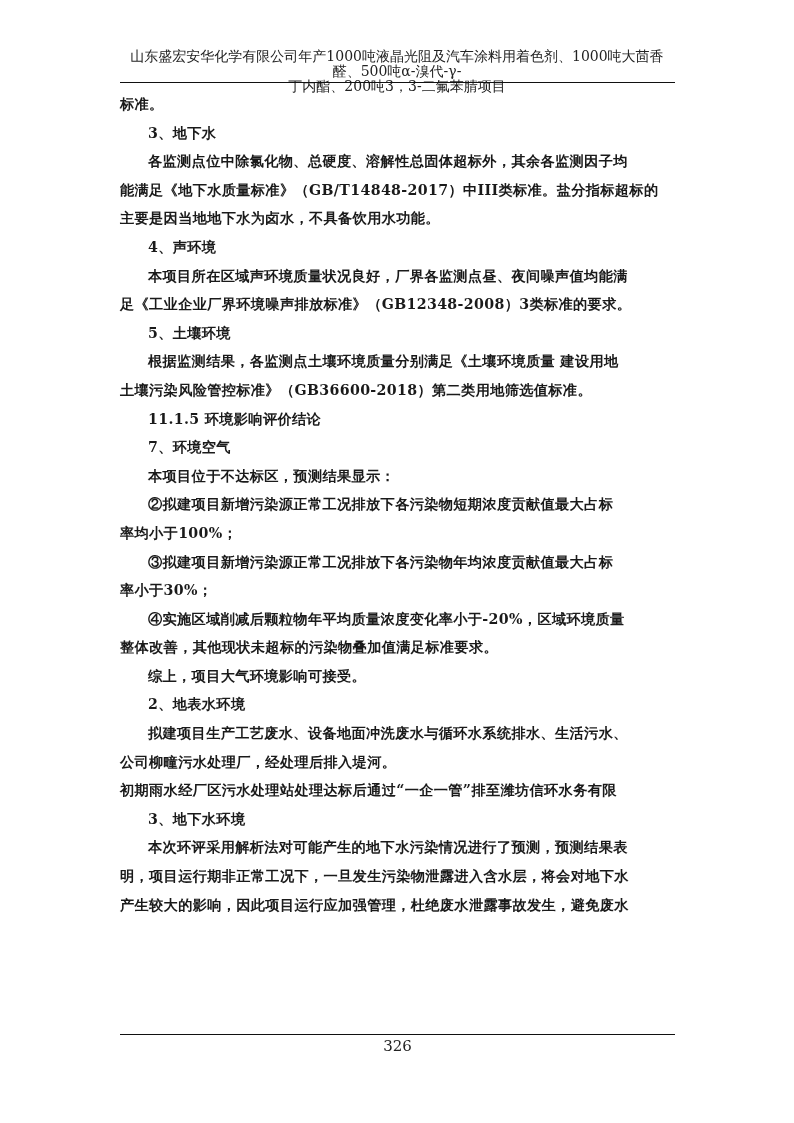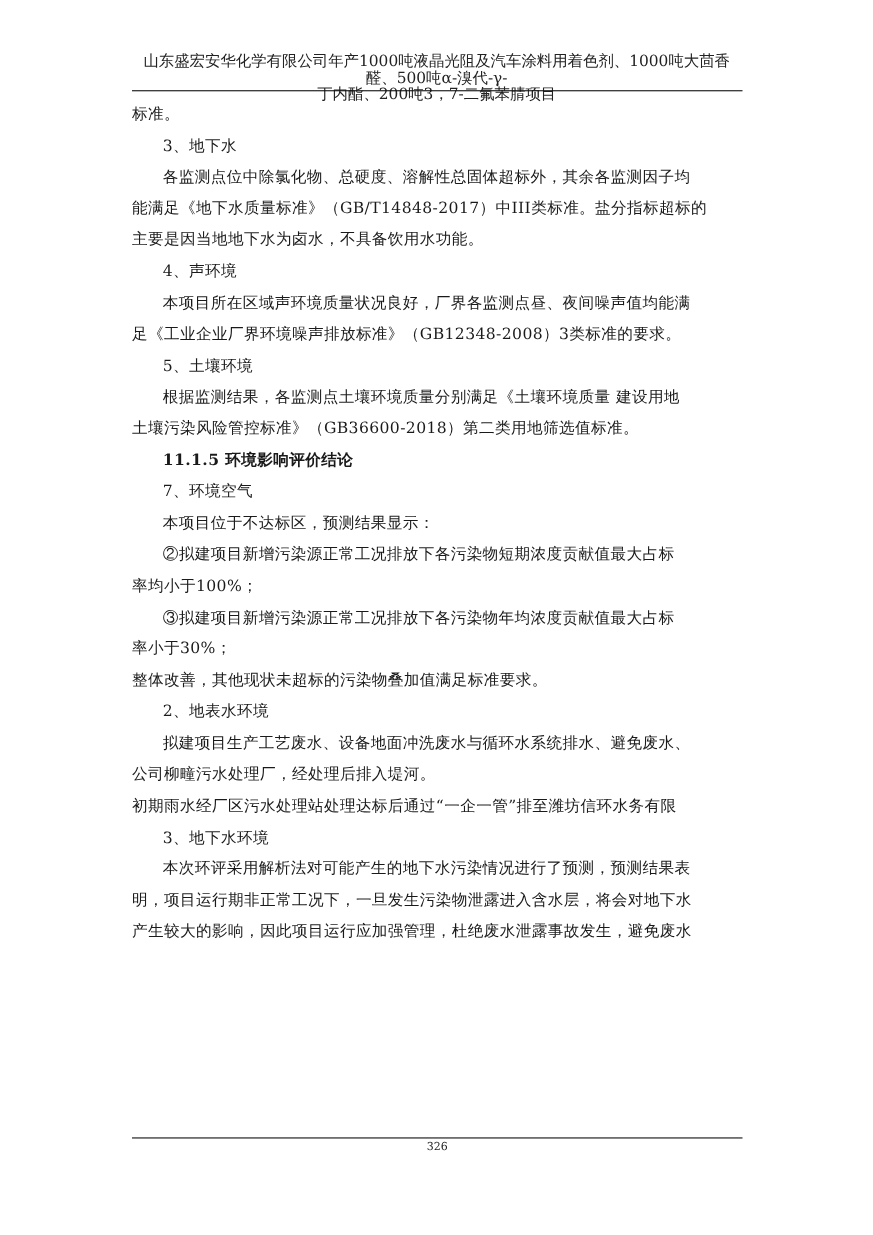--- a/index.html
+++ b/index.html
@@ -3,33 +3,33 @@
 <meta charset="utf-8">
 <style>
   html, body { margin:0; padding:0; background:#ffffff; }
   body { width:794px; height:1123px; position:relative; overflow:hidden;
          font-family:"DejaVu Serif", "Liberation Serif", serif; color:#1a1a1a; }
   .header { position:absolute; left:120px; width:554px; top:49px; text-align:center;
             font-size:14px; line-height:15px; color:#222; }
   .header-rule { position:absolute; left:120px; width:555px; top:82px; height:0;
                  border-top:1.6px solid #111; }
   .body { position:absolute; left:120px; width:556px; top:90px; }
-  .p { font-size:14.2px; line-height:28.6px; margin:0; white-space:nowrap; letter-spacing:0.35px; }
+  .p { font-size:14.2px; line-height:28.6px; margin:0; white-space:nowrap; letter-spacing:0.35px;font-weight:bold; }
   .indent { padding-left:28px; }
   .bold { font-weight:bold; }
   .footer-rule { position:absolute; left:120px; width:555px; top:1034px; border-top:1px solid #111; }
   .page-num { position:absolute; left:120px; width:555px; top:1037px; text-align:center;
-              font-size:10px; color:#222; }
+              font-size:15px; color:#222; }
 </style>
 </head>
 <body>
 
 <div class="header">
   <div>山东盛宏安华化学有限公司年产1000吨液晶光阻及汽车涂料用着色剂、1000吨大茴香醛、500吨α-溴代-γ-</div>
-  <div>丁内酯、200吨3，7-二氟苯腈项目</div>
+  <div>丁内酯、200吨3，3-二氟苯腈项目</div>
 </div>
 <div class="header-rule"></div>
 
 <div class="body" id="doc-body">
     <p class="p">标准。</p>
     <p class="p indent">3、地下水</p>
     <p class="p indent">各监测点位中除氯化物、总硬度、溶解性总固体超标外，其余各监测因子均</p>
     <p class="p">能满足《地下水质量标准》（GB/T14848-2017）中III类标准。盐分指标超标的</p>
     <p class="p">主要是因当地地下水为卤水，不具备饮用水功能。</p>
     <p class="p indent">4、声环境</p>
@@ -38,23 +38,25 @@
     <p class="p indent">5、土壤环境</p>
     <p class="p indent">根据监测结果，各监测点土壤环境质量分别满足《土壤环境质量 建设用地</p>
     <p class="p">土壤污染风险管控标准》（GB36600-2018）第二类用地筛选值标准。</p>
     <p class="p indent bold">11.1.5 环境影响评价结论</p>
     <p class="p indent">7、环境空气</p>
     <p class="p indent">本项目位于不达标区，预测结果显示：</p>
     <p class="p indent">②拟建项目新增污染源正常工况排放下各污染物短期浓度贡献值最大占标</p>
     <p class="p">率均小于100%；</p>
     <p class="p indent">③拟建项目新增污染源正常工况排放下各污染物年均浓度贡献值最大占标</p>
     <p class="p">率小于30%；</p>
+    <p class="p indent">④实施区域削减后颗粒物年平均质量浓度变化率小于-20%，区域环境质量</p>
     <p class="p">整体改善，其他现状未超标的污染物叠加值满足标准要求。</p>
+    <p class="p indent">综上，项目大气环境影响可接受。</p>
     <p class="p indent">2、地表水环境</p>
-    <p class="p indent">拟建项目生产工艺废水、设备地面冲洗废水与循环水系统排水、避免废水、</p>
+    <p class="p indent">拟建项目生产工艺废水、设备地面冲洗废水与循环水系统排水、生活污水、</p>
     <p class="p">公司柳疃污水处理厂，经处理后排入堤河。</p>
     <p class="p">初期雨水经厂区污水处理站处理达标后通过“一企一管”排至潍坊信环水务有限</p>
     <p class="p indent">3、地下水环境</p>
     <p class="p indent">本次环评采用解析法对可能产生的地下水污染情况进行了预测，预测结果表</p>
     <p class="p">明，项目运行期非正常工况下，一旦发生污染物泄露进入含水层，将会对地下水</p>
     <p class="p">产生较大的影响，因此项目运行应加强管理，杜绝废水泄露事故发生，避免废水</p>
   </div>
 
 <div class="footer-rule"></div>
 <div class="page-num">326</div>

